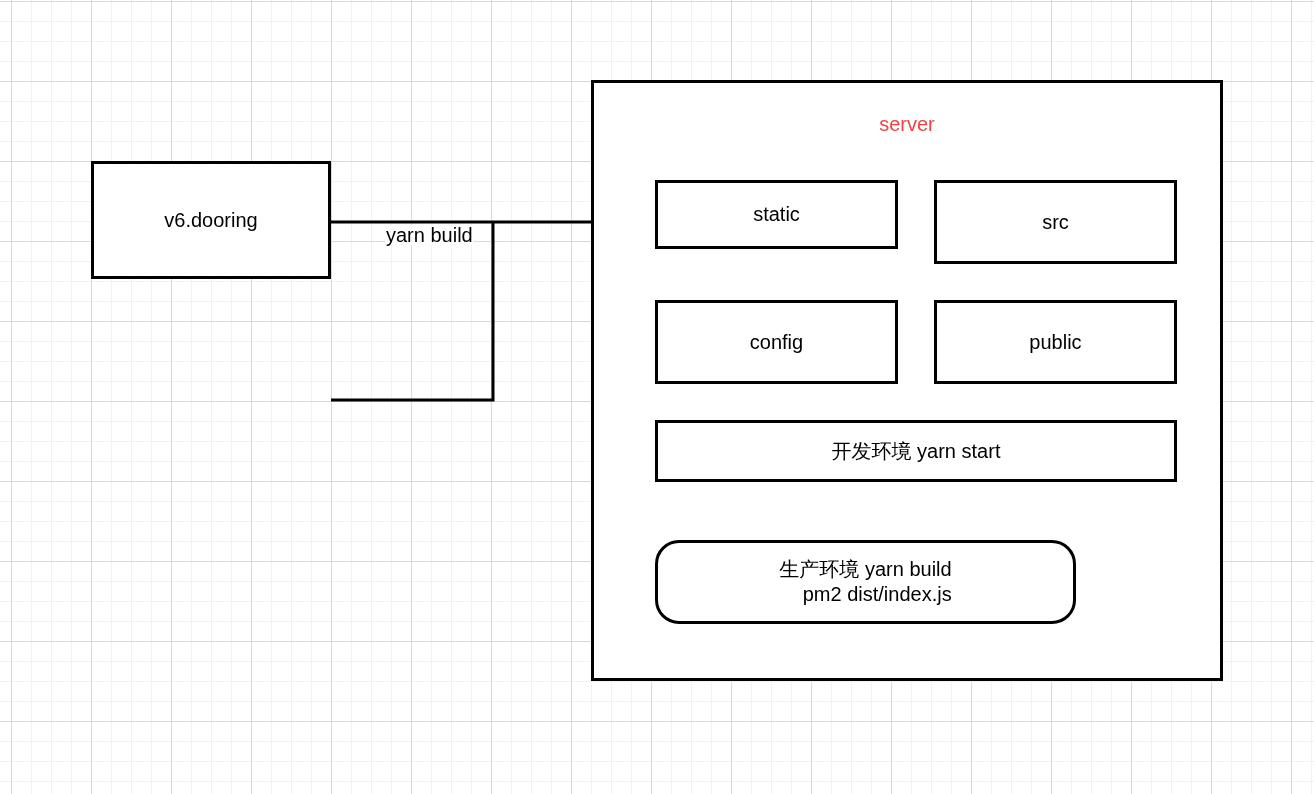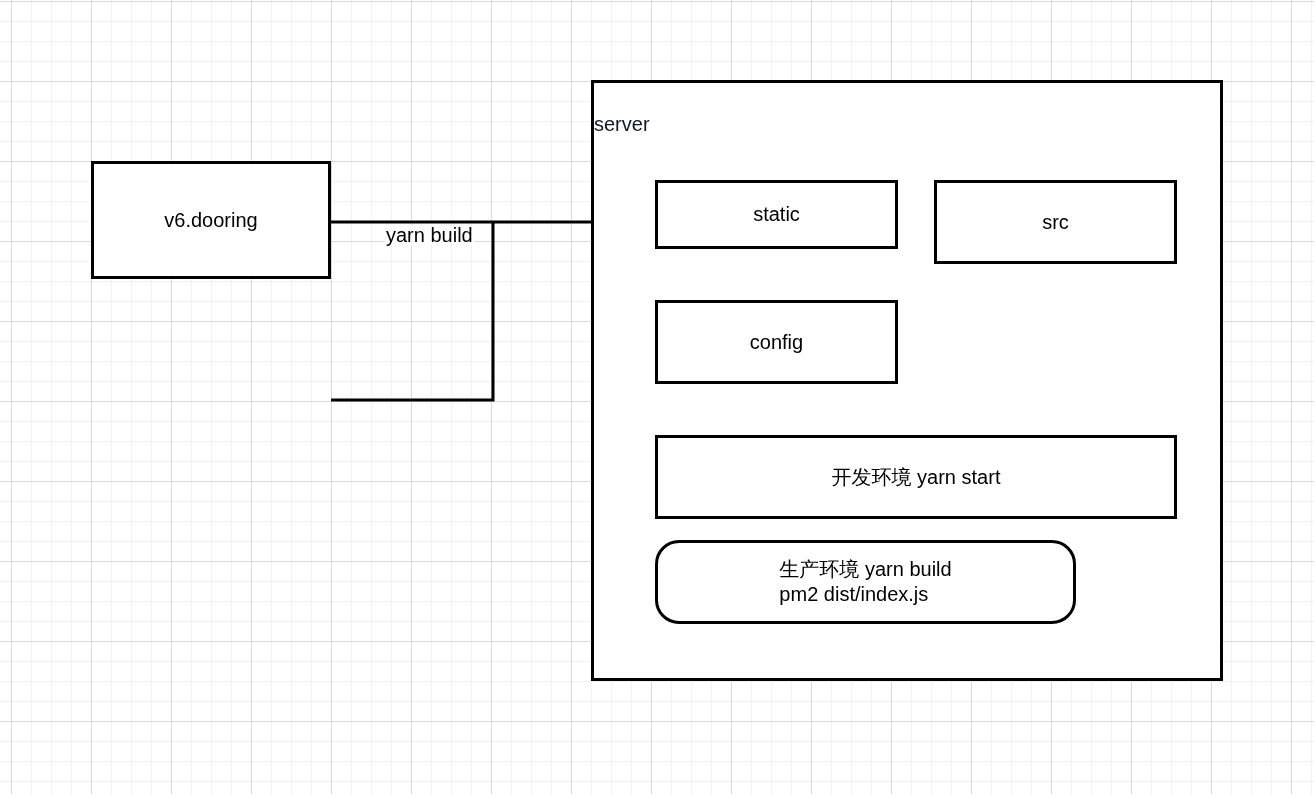--- a/index.html
+++ b/index.html
@@ -31,41 +31,41 @@
   }
 
   .node {
     position: absolute;
     box-sizing: border-box;
     border: 3px solid #000000;
     background: #ffffff;
     display: flex;
     align-items: center;
     justify-content: center;
-    text-align: left;
+    text-align: right;
     color: #000000;
     font-size: 20px;
     line-height: 1.25;
     white-space: pre-line;
   }
 
   .container-node {
     position: absolute;
     box-sizing: border-box;
     border: 3px solid #000000;
     background: #ffffff;
   }
 
   .container-title {
     position: absolute;
     left: 0;
     right: 0;
-    text-align: left;
+    text-align: center;
     font-size: 20px;
-    color: #0f172a;
+    color: #ef4444;
   }
 
   #edges {
     position: absolute;
     left: 0;
     top: 0;
     width: 1314px;
     height: 794px;
     pointer-events: none;
   }
@@ -113,22 +113,25 @@
     </div>
 
     <div class="node" style="left:340px; top:97px; width:243px; height:84px;">
       <span>src</span>
     </div>
 
     <div class="node" style="left:61px; top:217px; width:243px; height:84px;">
       <span>config</span>
     </div>
 
+    <div class="node" style="left:340px; top:217px; width:243px; height:84px;">
+      <span>public</span>
+    </div>
 
-    <div class="node" style="left:61px; top:352px; width:522px; height:84px;">
+    <div class="node" style="left:61px; top:337px; width:522px; height:62px;">
       <span>开发环境 yarn start</span>
     </div>
 
     <div class="node" style="left:61px; top:457px; width:421px; height:84px;border-radius:24px;">
       <span>生产环境 yarn build
 pm2 dist/index.js</span>
     </div>
 
   </div>
 

